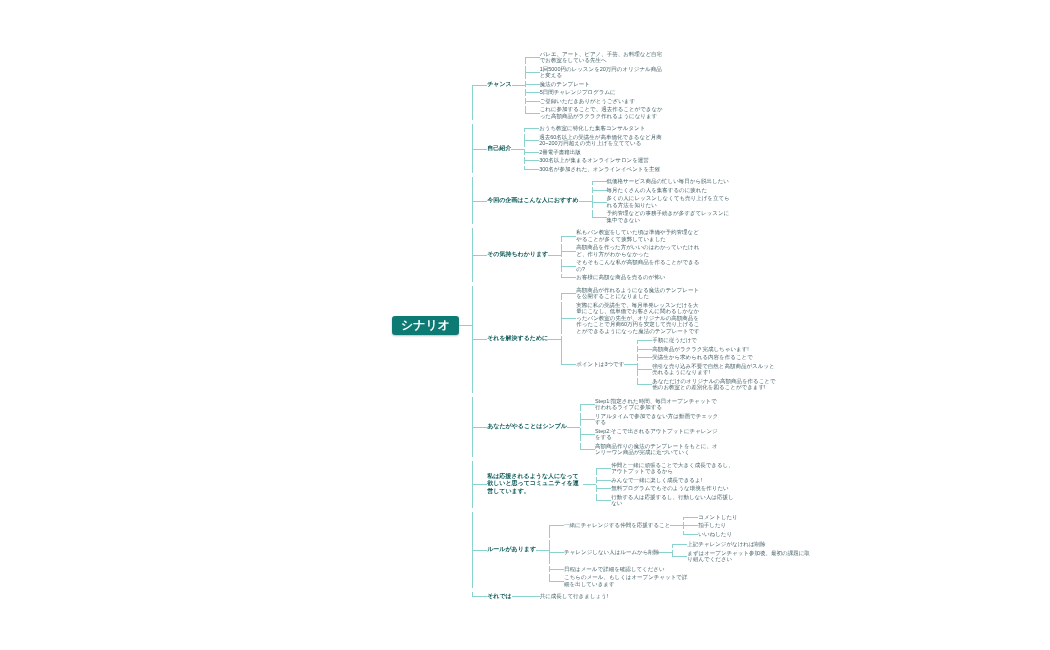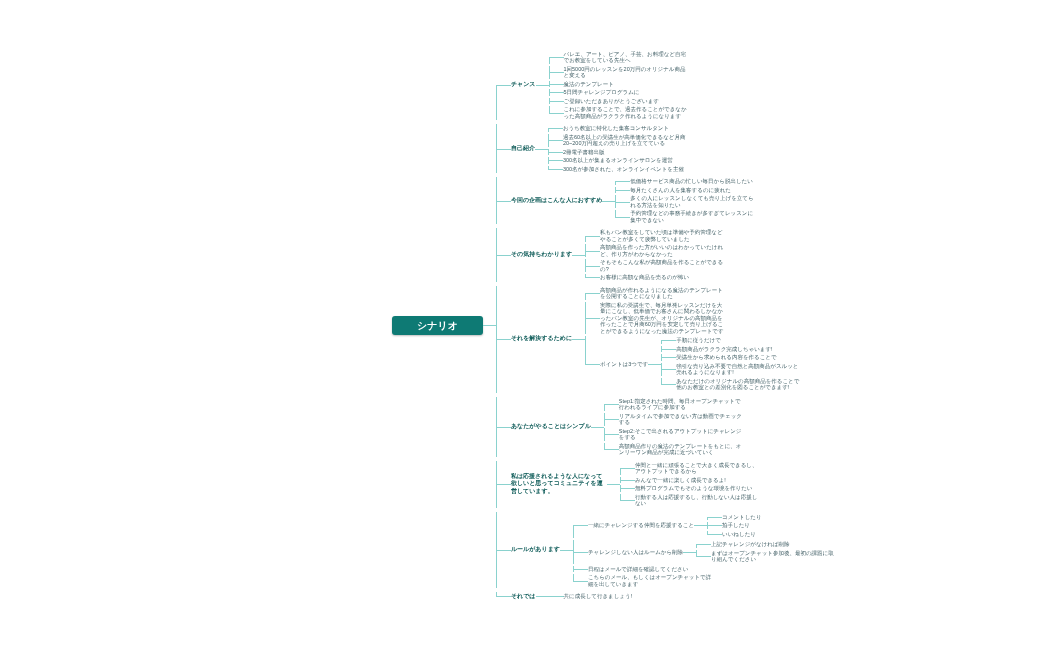--- a/index.html
+++ b/index.html
@@ -36,22 +36,22 @@
 
   .label { position: relative; color: var(--leaf); font-size: 5.5px; line-height: 6.5px; max-width: 126px; }
   .has-children > .label { margin-right: 13px; }
   .has-children > .label::after {
     content: ""; position: absolute; right: -13px; top: 50%;
     width: 13px; border-top: 1.3px solid var(--line);
   }
 
   .depth0 > .label {
     background: var(--accent); color: #ffffff;
-    font-size: 10px; line-height: 9px; font-weight: bold;
-    padding: 5px 25px; border-radius: 3px; white-space: nowrap;
+    font-size: 12px; line-height: 9px; font-weight: bold;
+    padding: 5px 9px; border-radius: 3px; white-space: nowrap;
     box-shadow: 0 1px 2px rgba(0,0,0,0.25);
   }
   .depth1 { margin: 2px 0 !important; }
   .depth1 > .label {
     color: var(--topic); font-weight: bold;
     font-size: 6px; line-height: 7.5px; white-space: nowrap;
   }
   .depth1 > .label.wrap { white-space: normal; max-width: 96px; }
   .depth2 > .label, .depth3 > .label { font-size: 5.5px; }
 </style>

